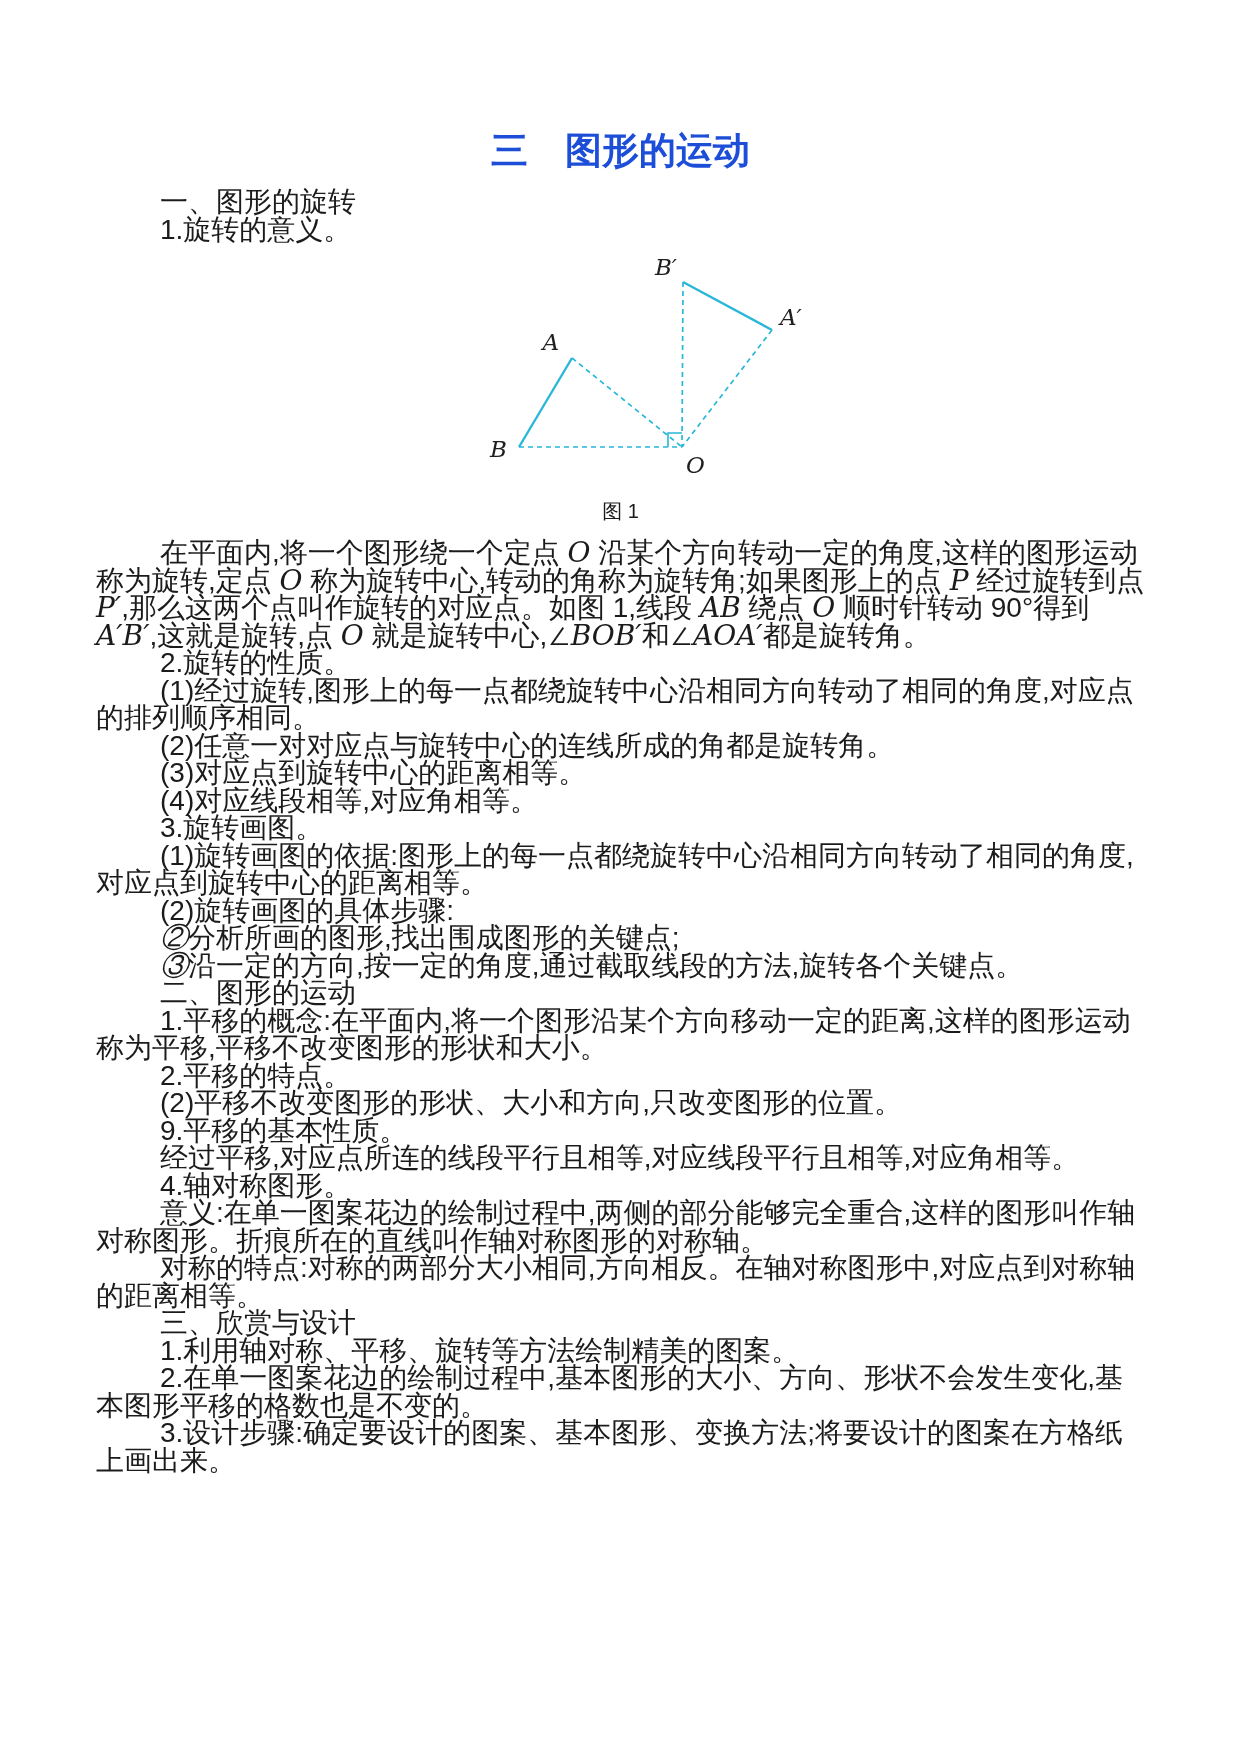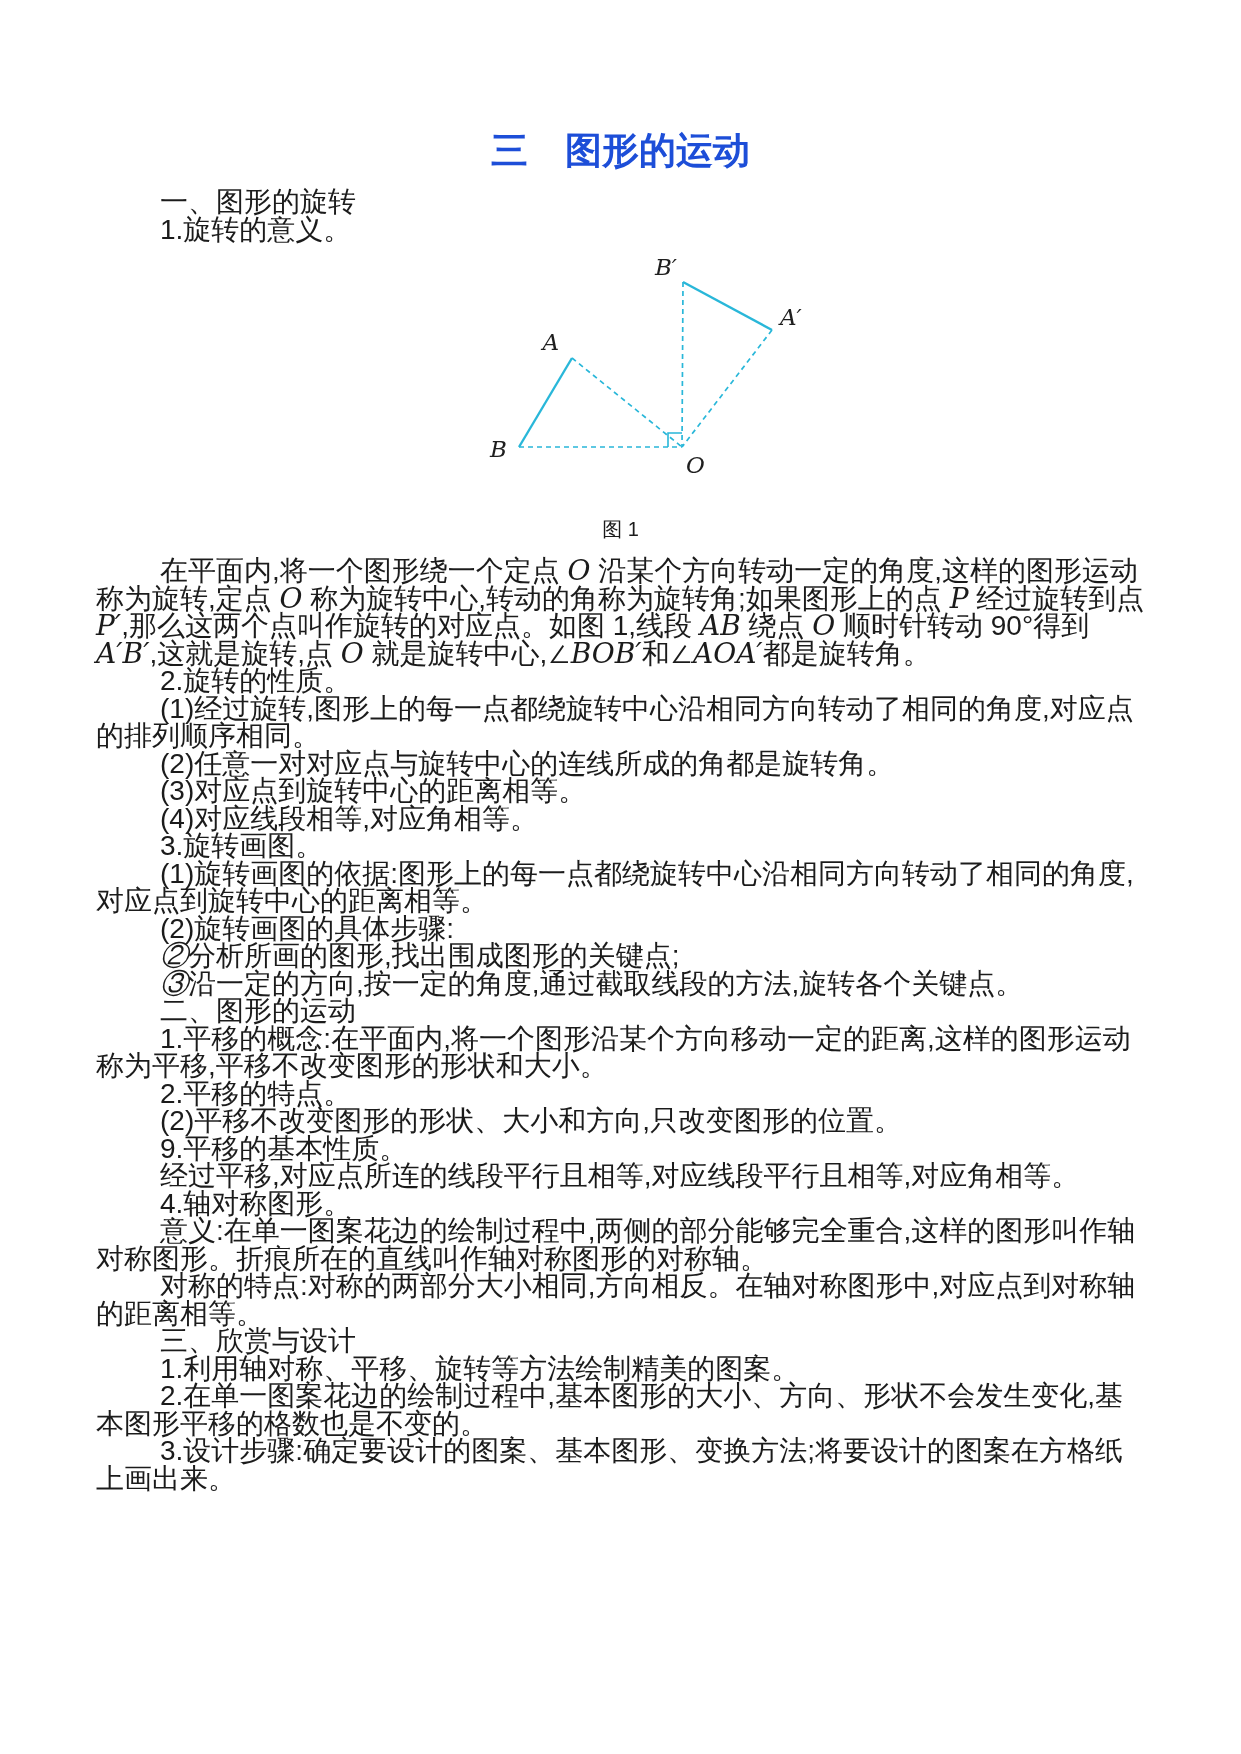--- a/index.html
+++ b/index.html
@@ -32,21 +32,21 @@
   }
   .seg-circled {
     font-style: italic;
   }
   .figure-wrap {
     text-align: center;
     margin: 2px 0 0 0;
   }
   .figure-svg { display: inline-block; }
   .figure-caption {
-    margin: 22px 0 14px 0;
+    margin: 4px 0 14px 0;
     text-align: center;
     text-indent: 0;
     font-size: 20px;
     color: #1b1b1b;
   }
   .fig-label {
     font-family: "DejaVu Serif", serif;
     font-style: italic;
     font-size: 23px;
     fill: #1f1f1f;

